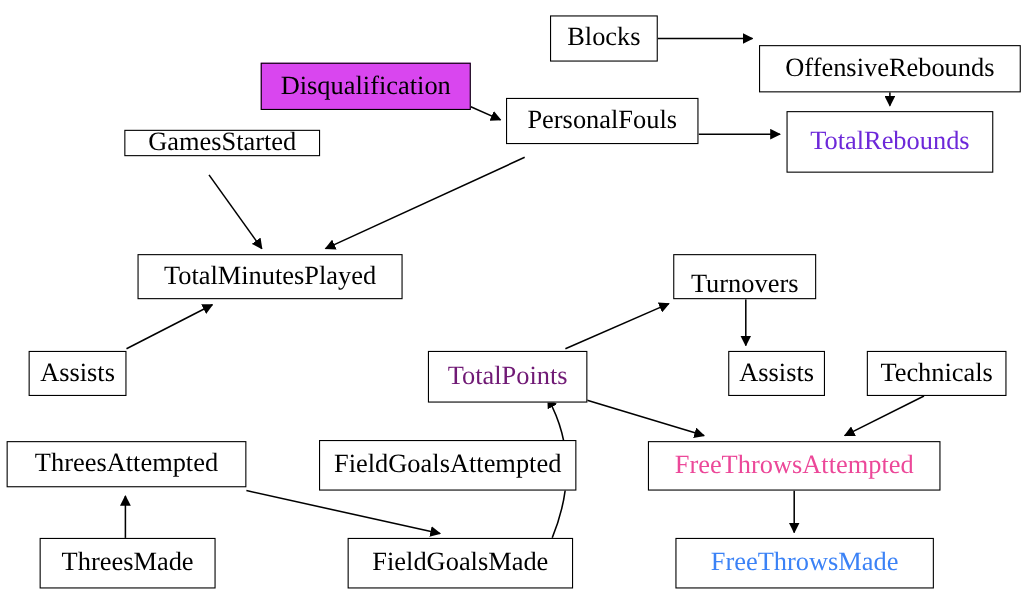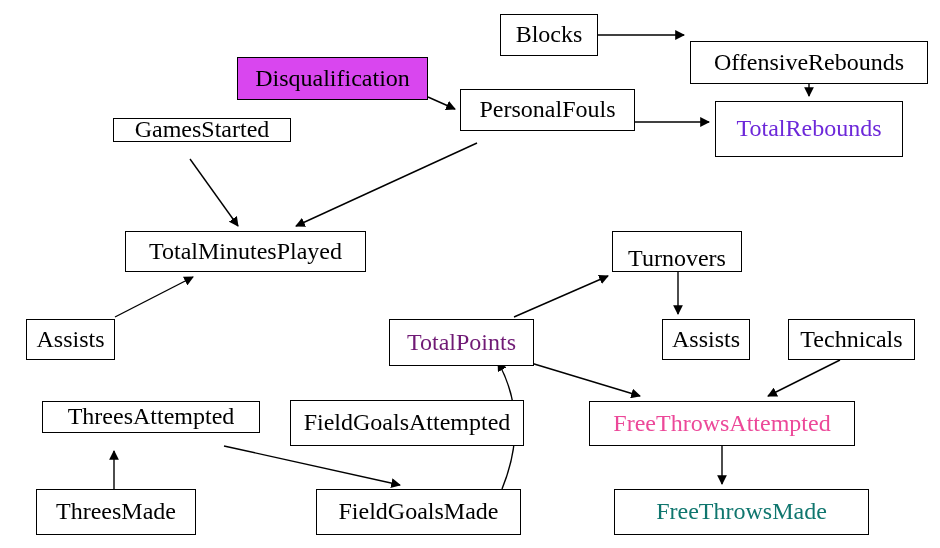--- a/index.html
+++ b/index.html
@@ -106,33 +106,33 @@
       </div>
       <div class="node" style="left: 389px; top: 319px; width: 145px; height: 47px; border-color: rgb(0, 0, 0); background: rgb(255, 255, 255); color: #701a75;">
         <span class="node-label">TotalPoints</span>
       </div>
       <div class="node" style="left: 662px; top: 319px; width: 88px; height: 41px; border-color: rgb(0, 0, 0); background: rgb(255, 255, 255); color: rgb(0, 0, 0);">
         <span class="node-label">Assists</span>
       </div>
       <div class="node" style="left: 788px; top: 319px; width: 127px; height: 41px; border-color: rgb(0, 0, 0); background: rgb(255, 255, 255); color: rgb(0, 0, 0);">
         <span class="node-label">Technicals</span>
       </div>
-      <div class="node" style="left: 6px; top: 401px; width: 218px; height: 32px; border-color: rgb(0, 0, 0); background: rgb(255, 255, 255); color: rgb(0, 0, 0); margin-left: 36px;">
+      <div class="node" style="left: 6px; top: 401px; width: 218px; height: 42px; border-color: rgb(0, 0, 0); background: rgb(255, 255, 255); color: rgb(0, 0, 0);">
         <span class="node-label">ThreesAttempted</span>
       </div>
       <div class="node" style="left: 290px; top: 400px; width: 234px; height: 46px; border-color: rgb(0, 0, 0); background: rgb(255, 255, 255); color: rgb(0, 0, 0);">
         <span class="node-label">FieldGoalsAttempted</span>
       </div>
       <div class="node" style="left: 589px; top: 401px; width: 266px; height: 45px; border-color: rgb(0, 0, 0); background: rgb(255, 255, 255); color: #ec4899;">
         <span class="node-label">FreeThrowsAttempted</span>
       </div>
       <div class="node" style="left: 36px; top: 489px; width: 160px; height: 46px; border-color: rgb(0, 0, 0); background: rgb(255, 255, 255); color: rgb(0, 0, 0);">
         <span class="node-label">ThreesMade</span>
       </div>
       <div class="node" style="left: 316px; top: 489px; width: 205px; height: 46px; border-color: rgb(0, 0, 0); background: rgb(255, 255, 255); color: rgb(0, 0, 0);">
         <span class="node-label">FieldGoalsMade</span>
       </div>
-      <div class="node" style="left: 614px; top: 489px; width: 255px; height: 46px; border-color: rgb(0, 0, 0); background: rgb(255, 255, 255); color: #0f766e;">
+      <div class="node" style="left: 614px; top: 489px; width: 235px; height: 46px; border-color: rgb(0, 0, 0); background: rgb(255, 255, 255); color: #3b82f6;">
         <span class="node-label">FreeThrowsMade</span>
       </div>
     </div>
 
 </div>
 
 </body></html>

